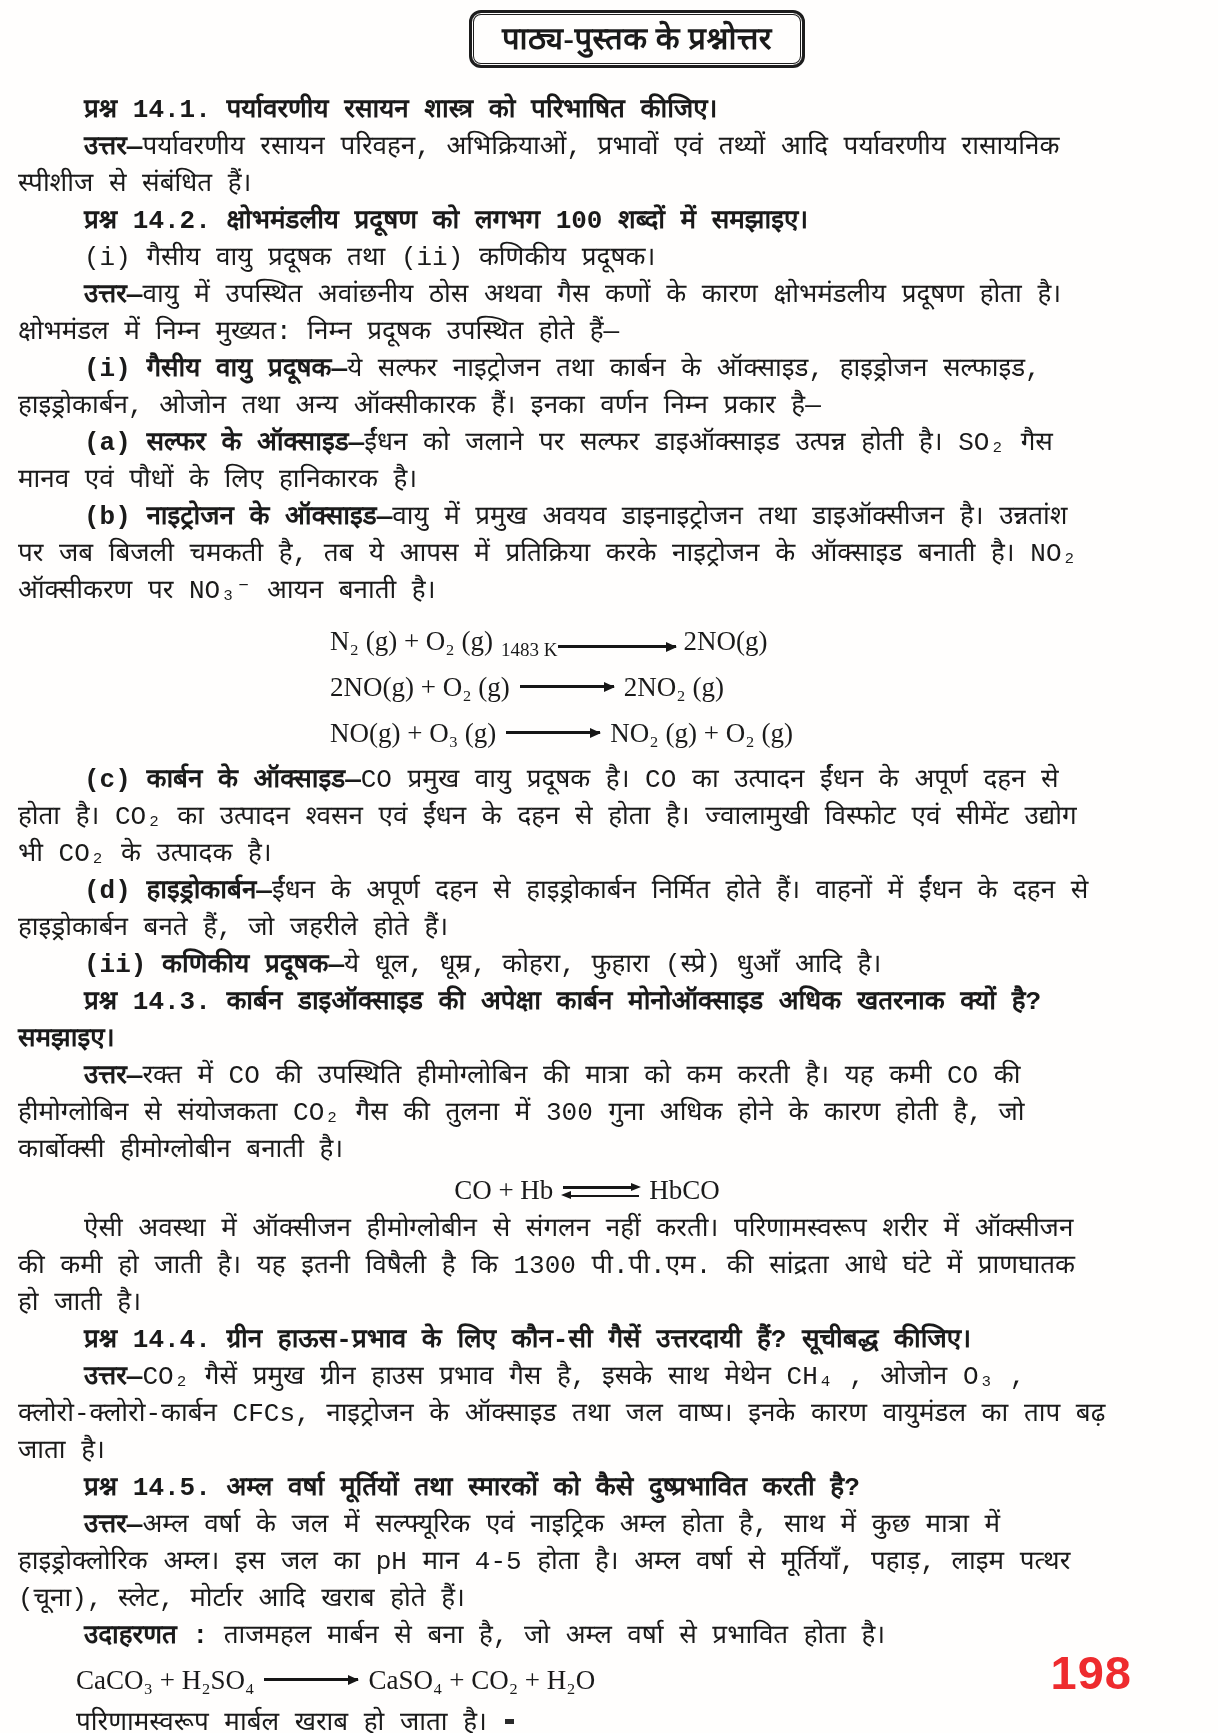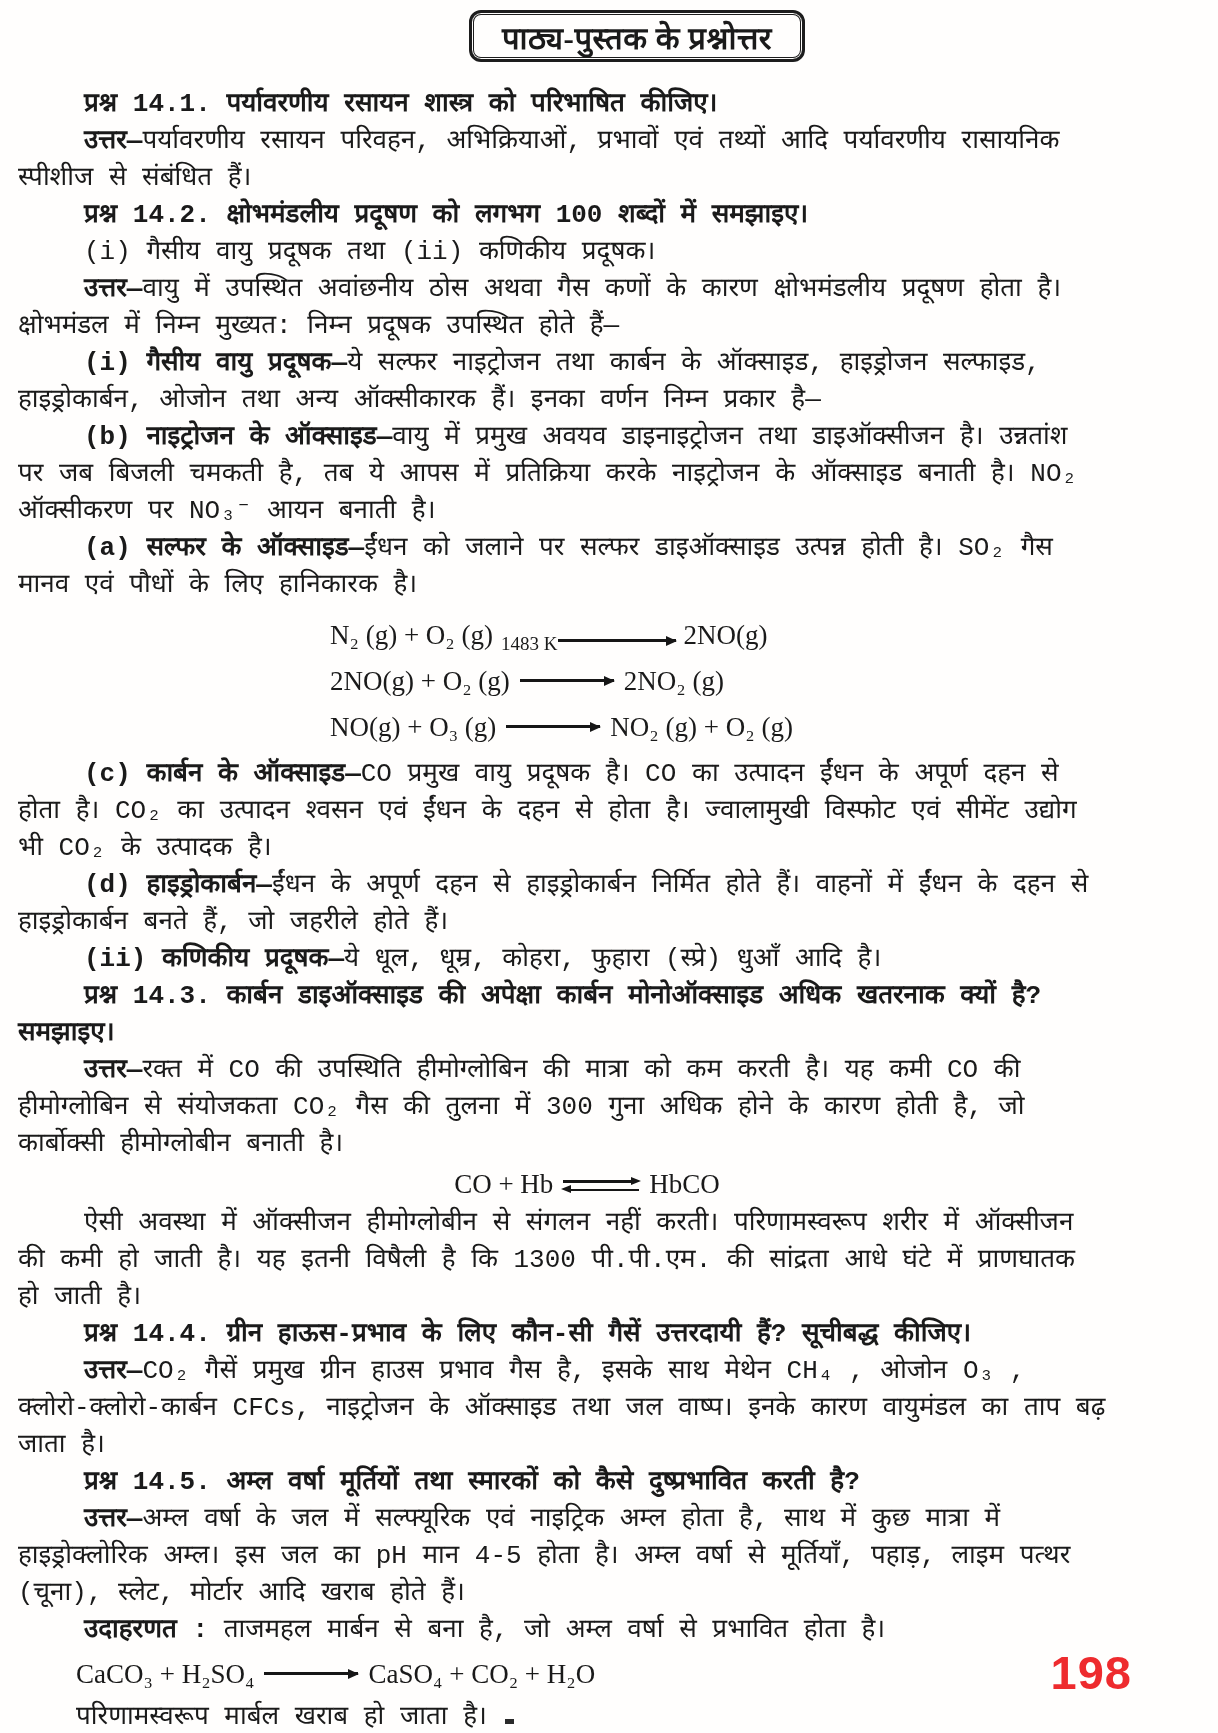--- a/index.html
+++ b/index.html
@@ -11,21 +11,21 @@
     color:#1a1a1a;
     overflow:hidden;
   }
   .content { padding:10px 112px 0 18px; }
 
   .title-wrap { text-align:center; margin:0 0 24px 150px; }
   .title-box {
     display:inline-block;
     border:3px solid #1d1d1d;
     border-radius:12px;
-    padding:3px 30px 1px;
+    padding:3px 30px 7px;
     font-size:31px;
     font-weight:bold;
     letter-spacing:0.5px;
     box-shadow:0 0 0 1px #fffefd inset, 0 0 0 2px #1d1d1d inset;
   }
 
   p { margin:0; font-size:26px; line-height:37px; text-indent:66px;font-family:Liberation Mono, monospace; }
   .lead { font-weight:bold; }
   .q { font-weight:bold; }
 
@@ -77,22 +77,22 @@
       <span class="title-box">पाठ्य-पुस्तक के प्रश्नोत्तर</span>
     </div>
 
     <p class="q">प्रश्न 14.1. पर्यावरणीय रसायन शास्त्र को परिभाषित कीजिए।</p>
     <p><span class="lead">उत्तर—</span><span>पर्यावरणीय रसायन परिवहन, अभिक्रियाओं, प्रभावों एवं तथ्यों आदि पर्यावरणीय रासायनिक स्पीशीज से संबंधित हैं।</span></p>
 
     <p class="q">प्रश्न 14.2. क्षोभमंडलीय प्रदूषण को लगभग 100 शब्दों में समझाइए।</p>
     <p>(i) गैसीय वायु प्रदूषक तथा (ii) कणिकीय प्रदूषक।</p>
     <p><span class="lead">उत्तर—</span><span>वायु में उपस्थित अवांछनीय ठोस अथवा गैस कणों के कारण क्षोभमंडलीय प्रदूषण होता है। क्षोभमंडल में निम्न मुख्यत: निम्न प्रदूषक उपस्थित होते हैं—</span></p>
     <p><span class="lead">(i) गैसीय वायु प्रदूषक—</span><span>ये सल्फर नाइट्रोजन तथा कार्बन के ऑक्साइड, हाइड्रोजन सल्फाइड, हाइड्रोकार्बन, ओजोन तथा अन्य ऑक्सीकारक हैं। इनका वर्णन निम्न प्रकार है—</span></p>
+    <p><span class="lead">(a) सल्फर के ऑक्साइड—</span><span>ईंधन को जलाने पर सल्फर डाइऑक्साइड उत्पन्न होती है। SO₂ गैस मानव एवं पौधों के लिए हानिकारक है।</span></p>
     <p><span class="lead">(b) नाइट्रोजन के ऑक्साइड—</span><span>वायु में प्रमुख अवयव डाइनाइट्रोजन तथा डाइऑक्सीजन है। उन्नतांश पर जब बिजली चमकती है, तब ये आपस में प्रतिक्रिया करके नाइट्रोजन के ऑक्साइड बनाती है। NO₂ ऑक्सीकरण पर NO₃⁻ आयन बनाती है।</span></p>
-    <p><span class="lead">(a) सल्फर के ऑक्साइड—</span><span>ईंधन को जलाने पर सल्फर डाइऑक्साइड उत्पन्न होती है। SO₂ गैस मानव एवं पौधों के लिए हानिकारक है।</span></p>
 
     <div class="eq-block">
       <div class="eq-row">
         <span>N₂ (g) + O₂ (g)</span><span class="rxn">
             <span class="cond">1483 K</span>
             <span class="shaft"></span>
           </span><span>2NO(g)</span>
       </div>
       <div class="eq-row">
         <span>2NO(g) + O₂ (g)</span><span class="shaft plain"></span><span>2NO₂ (g)</span>

